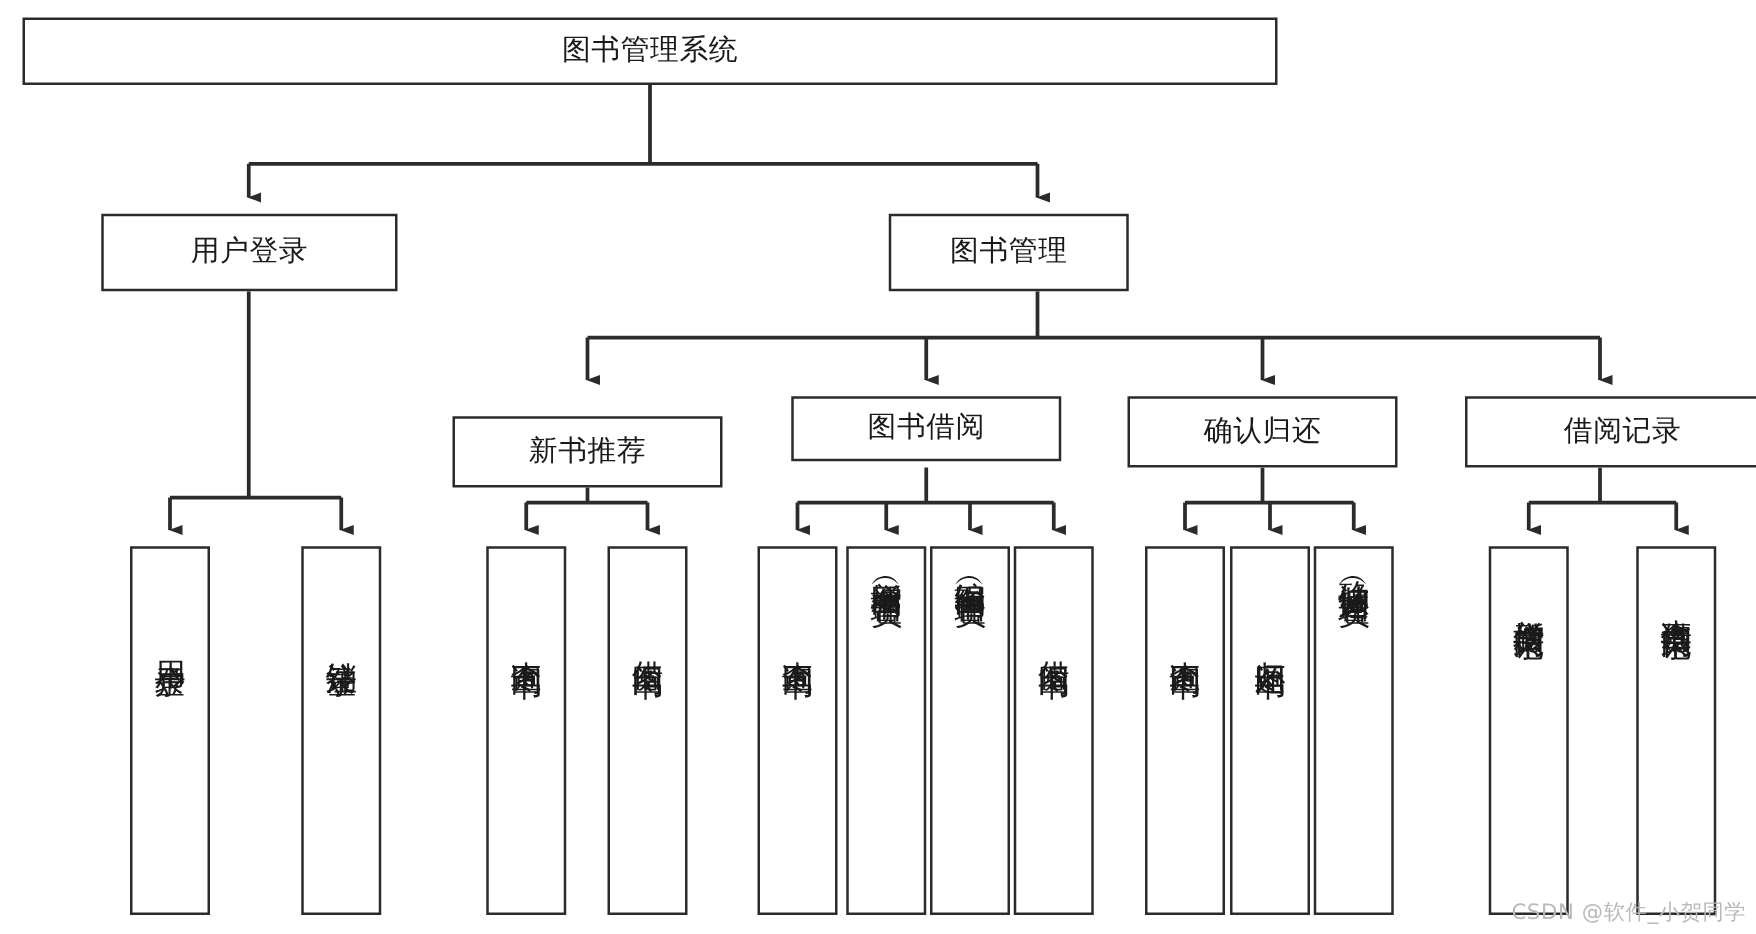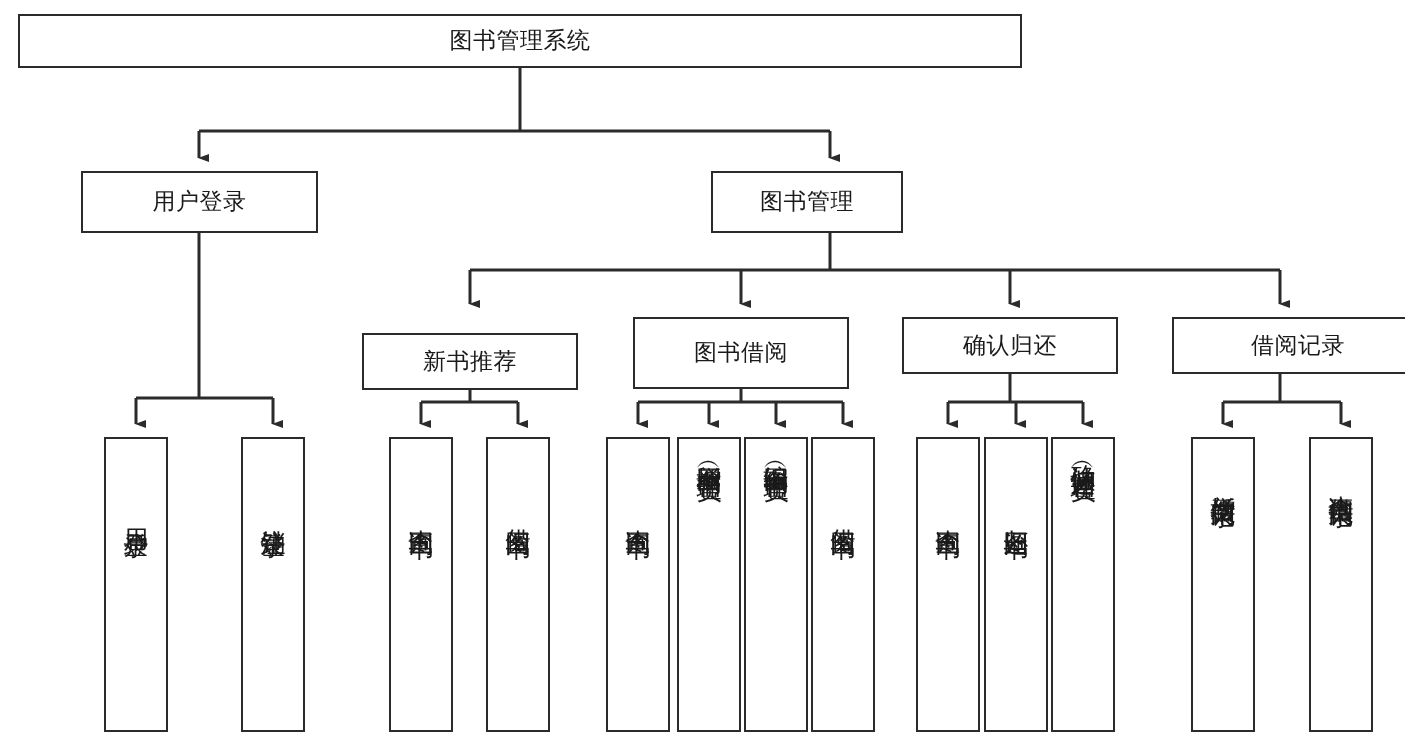--- a/index.html
+++ b/index.html
@@ -139,21 +139,21 @@
   <div class="node horizontal" style="left:81px; top:171px; width:237px; height:62px;">
     <span class="node-label">用户登录</span>
   </div>
   <div class="node horizontal" style="left:711px; top:171px; width:192px; height:62px;">
     <span class="node-label">图书管理</span>
   </div>
 
   <div class="node horizontal" style="left:362px; top:317px; width:216px; height:57px;margin-top:16px;">
     <span class="node-label">新书推荐</span>
   </div>
-  <div class="node horizontal" style="left:633px; top:317px; width:216px; height:72px;">
+  <div class="node horizontal" style="left:633px; top:317px; width:216px; height:52px;">
     <span class="node-label">图书借阅</span>
   </div>
   <div class="node horizontal" style="left:902px; top:317px; width:216px; height:57px;">
     <span class="node-label">确认归还</span>
   </div>
   <div class="node horizontal" style="left:1172px; top:317px; width:252px; height:57px;">
     <span class="node-label">借阅记录</span>
   </div>
 
   <div class="node vertical" style="left:104px; top:437px; width:64px; height:295px; padding-top:70px;">
@@ -189,14 +189,15 @@
   <div class="node vertical" style="left:1051px; top:437px; width:64px; height:295px; padding-top:6px;">
     <span class="node-label">确认归还（管理员）</span>
   </div>
   <div class="node vertical" style="left:1191px; top:437px; width:64px; height:295px; padding-top:36px;">
     <span class="node-label">新增借阅记录</span>
   </div>
   <div class="node vertical" style="left:1309px; top:437px; width:64px; height:295px; padding-top:36px;">
     <span class="node-label">查询借阅记录</span>
   </div>
 
+  <div class="watermark">CSDN @软件_小贺同学</div>
 
 </div>
 
 </body></html>

